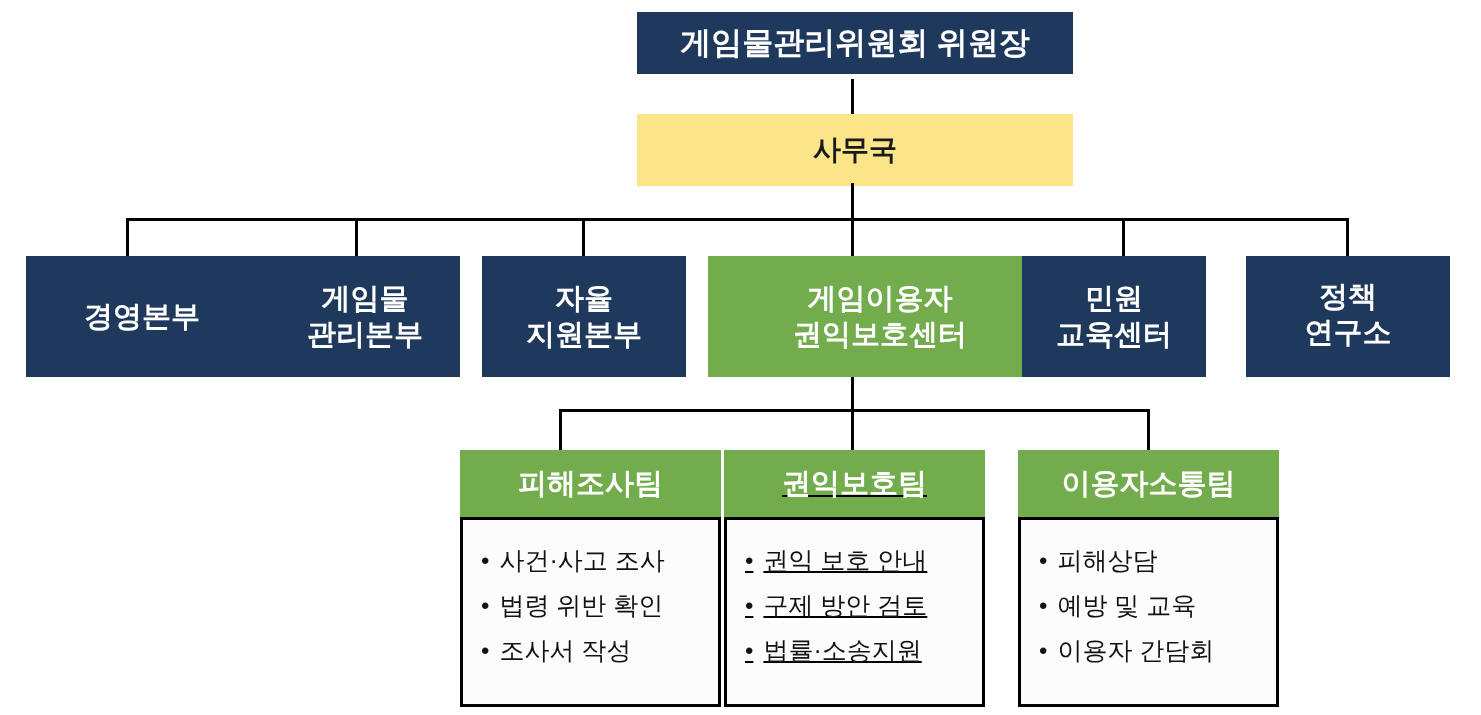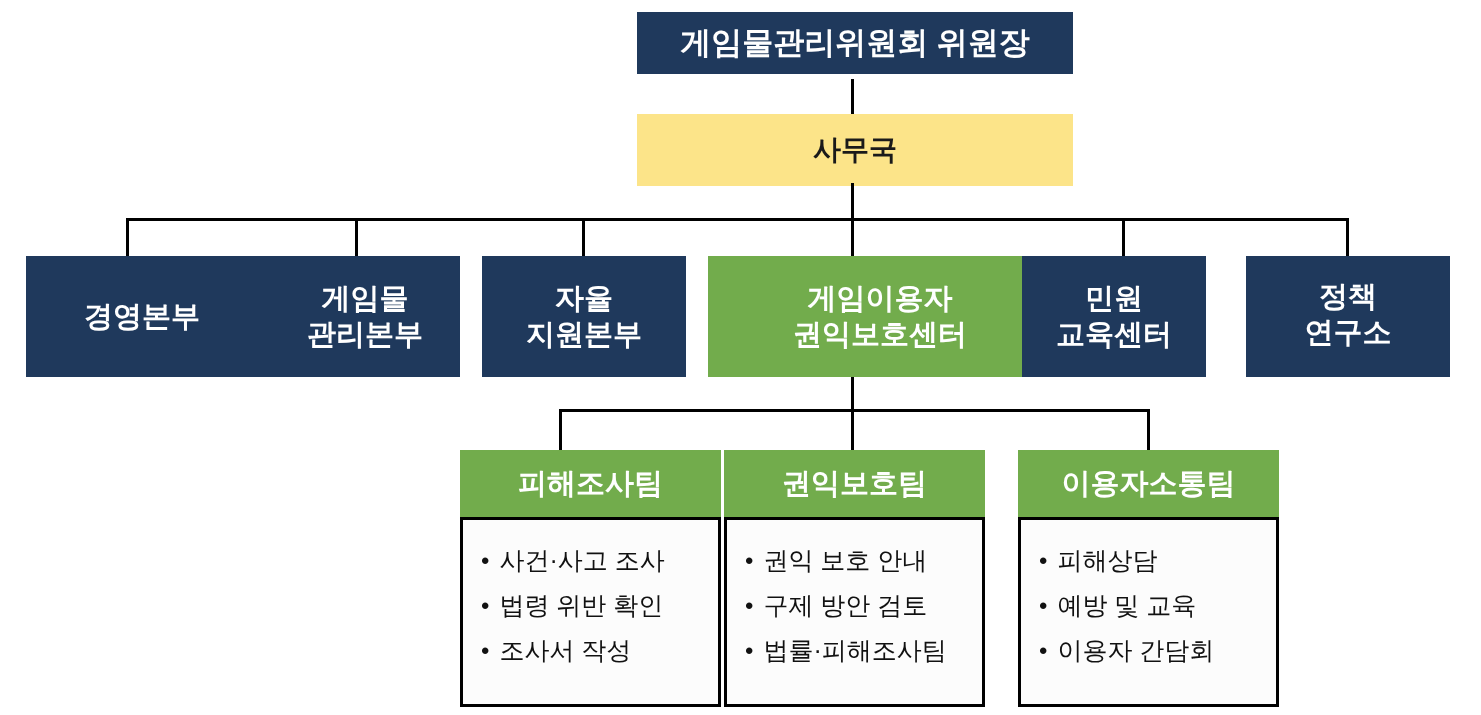--- a/index.html
+++ b/index.html
@@ -58,21 +58,21 @@
   .dp6{left:1346px;top:218px;height:38px;}
   .v3{left:851px;top:377px;height:34px;}
   .h2{left:559px;top:409px;width:591px;}
   .tp1{left:559px;top:409px;height:41px;}
   .tp2{left:851px;top:409px;height:41px;}
   .tp3{left:1147px;top:409px;height:41px;}
 
   
   .team{position:absolute;top:450px;width:261px;}
   .t1{left:420px;margin-left:40px;}
-  .t2{left:724px;}
+  .t2{left:724px;text-decoration:underline;}
   .t3{left:1018px;}
   .team-header{
     height:67px;
     display:flex;align-items:center;justify-content:center;
     background:var(--green);color:#ffffff;
     font-size:29px;font-weight:700;
   }
   .team-body{
     height:190px;
     background:var(--body_bg);
@@ -175,21 +175,21 @@
       <div class="li">
         <span class="dot">•</span>
         <span>권익 보호 안내</span>
       </div>
       <div class="li">
         <span class="dot">•</span>
         <span>구제 방안 검토</span>
       </div>
       <div class="li">
         <span class="dot">•</span>
-        <span>법률·피해조사팀</span>
+        <span>법률·소송지원</span>
       </div>
     </div>
   </div>
 
   <div class="team t3">
     <div class="team-header">
       <span>이용자소통팀</span>
     </div>
     <div class="team-body">
       <div class="li">

